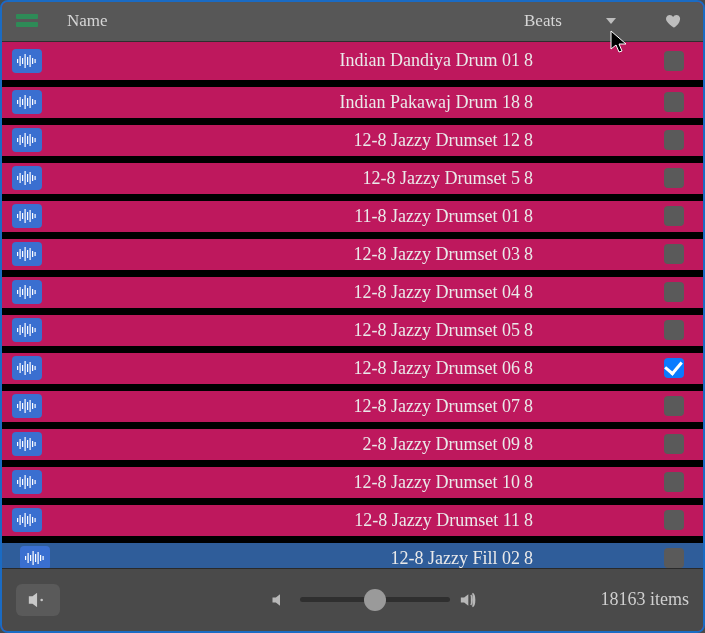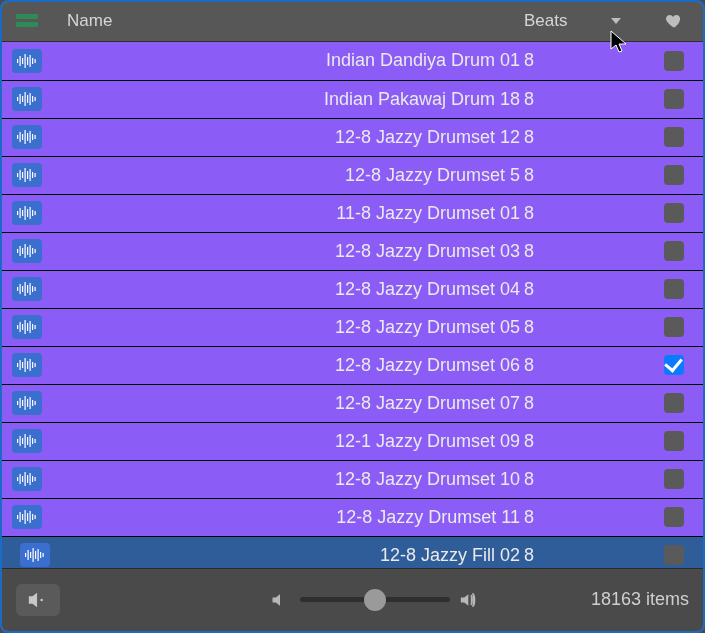--- a/index.html
+++ b/index.html
@@ -7,27 +7,28 @@
   body {
     font-family: -apple-system, "Helvetica Neue", Arial, sans-serif;
     background: #4a4a4a;
     color: #e8e8e8;
     font-size: 18px;
     position: relative;
   }
   .window {
     width: 705px;
     height: 633px;
-    background: #8b5cf6;
+    background: #be185d;
     border: 2px solid #1a6bc4;
     border-radius: 8px;
     overflow: hidden;
     position: relative;
     display: flex;
     flex-direction: column;
+    font-family: Liberation Serif, serif;
   }
   
   .header {
     display: flex;
     align-items: center;
     height: 40px;
     background: #575757;
     border-bottom: 1px solid #2e2e2e;
     font-size: 17px;
     color: #d6d6d6;
@@ -60,21 +61,21 @@
   }
   .heart svg { width:18px; height:18px; display:block; }
   .heart svg path { fill:#bdbdbd; }
 
   
   .list { flex: 1 1 auto; overflow: hidden; }
   .row {
     display: flex;
     align-items: center;
     height: 38px;
-    border-top: 1px solid #000000;
+    border-top: 7px solid #000000;
     font-size: 18px;
     color: #eaeaea;
   }
   .row:first-child { border-top: none; }
   .row.selected { background: #2f5d9a; padding-left: 8px; }
   .row .col-icon {
     width: 50px; display:flex; justify-content:center; align-items:center;
   }
   .wave-chip {
     width: 30px; height: 24px; border-radius: 4px;
@@ -394,21 +395,21 @@
               <rect x="3.5" y="3" width="1.2" height="10"></rect>
               <rect x="6" y="5" width="1.2" height="6"></rect>
               <rect x="8.5" y="1" width="1.2" height="14"></rect>
               <rect x="11" y="4" width="1.2" height="8"></rect>
               <rect x="13.5" y="2" width="1.2" height="12"></rect>
               <rect x="16" y="5" width="1.2" height="6"></rect>
               <rect x="18.5" y="6" width="1.2" height="4"></rect>
             </svg>
           </div>
         </div>
-        <div class="col-name">12-1 Jazzy Drumset 09</div>
+        <div class="col-name">2-8 Jazzy Drumset 09</div>
         <div class="col-beats">8</div>
         <div class="col-fav">
           <div class="checkbox"></div>
         </div>
       </div>
       <div class="row">
         <div class="col-icon">
           <div class="wave-chip">
             <svg viewBox="0 0 22 16">
               <rect x="1" y="6" width="1.2" height="4"></rect>

